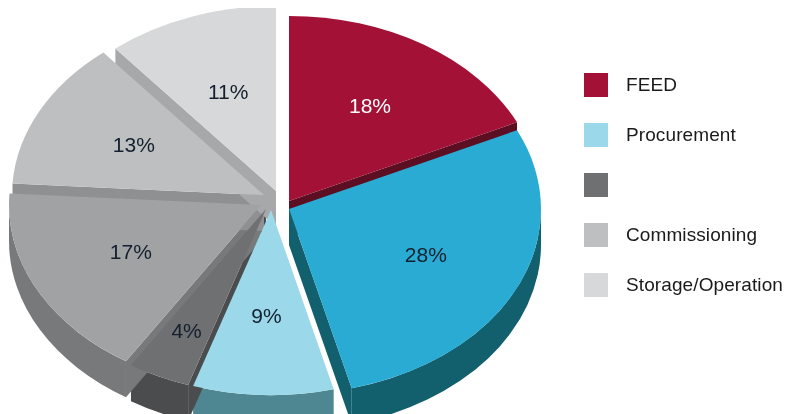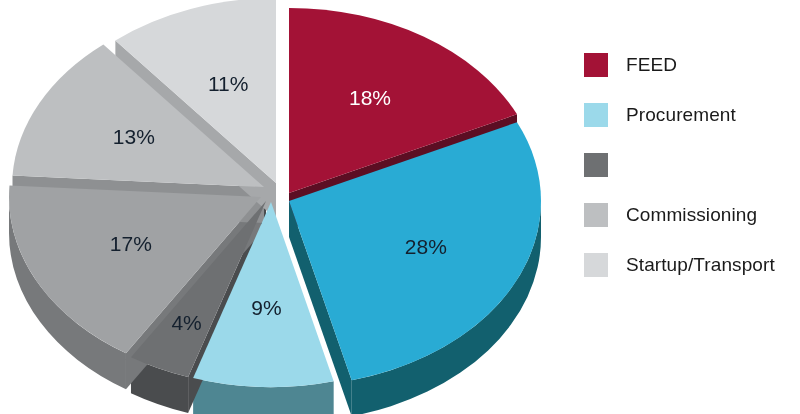--- a/index.html
+++ b/index.html
@@ -15,41 +15,41 @@
   }
   #stage {
     position: relative;
     width: 800px;
     height: 414px;
     background: #ffffff;
   }
   #pie-area {
     position: absolute;
     left: 0;
-    top: 0;
+    top: 8px;
     width: 565px;
     height: 361px;
     text-decoration: underline;
   }
   #pie-svg {
     display: block;
     width: 565px;
     height: 414px;
   }
   .slice-label {
     font-family: "Liberation Sans", sans-serif;
     font-size: 21px;
     font-weight: 400;
     text-anchor: middle;
     dominant-baseline: middle;
   }
   #legend {
     position: absolute;
     left: 584px;
-    top: 40px;
+    top: 60px;
     width: 216px;
   }
   .legend-row {
     display: flex;
     align-items: center;
     height: 50px;
   }
   .legend-swatch {
     width: 24px;
     height: 24px;
@@ -115,17 +115,17 @@
       </div>
       <div class="legend-row">
         <div class="legend-swatch" style="background: rgb(110, 112, 114);"></div>
       </div>
       <div class="legend-row">
         <div class="legend-swatch" style="background: rgb(189, 191, 193);"></div>
         <div class="legend-label">Commissioning</div>
       </div>
       <div class="legend-row">
         <div class="legend-swatch" style="background: rgb(214, 216, 218);"></div>
-        <div class="legend-label">Startup/Transport</div>
+        <div class="legend-label">Storage/Operation</div>
       </div>
     </div>
 
 </div>
 
 </body></html>

